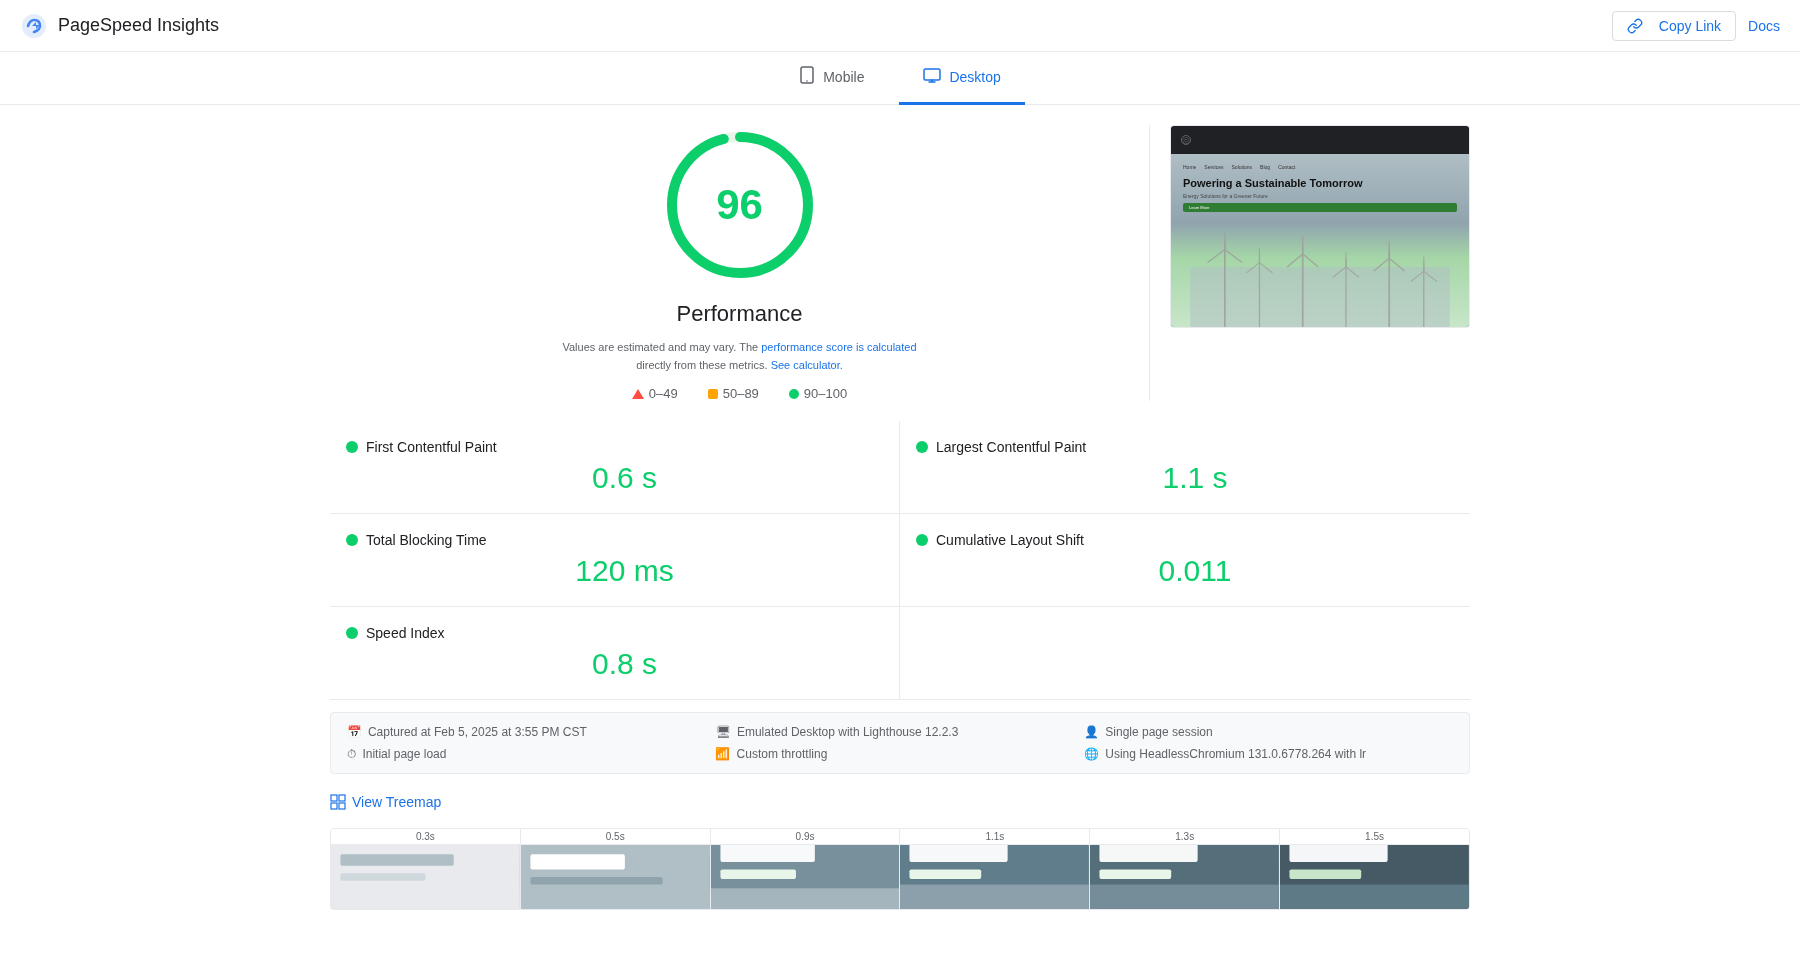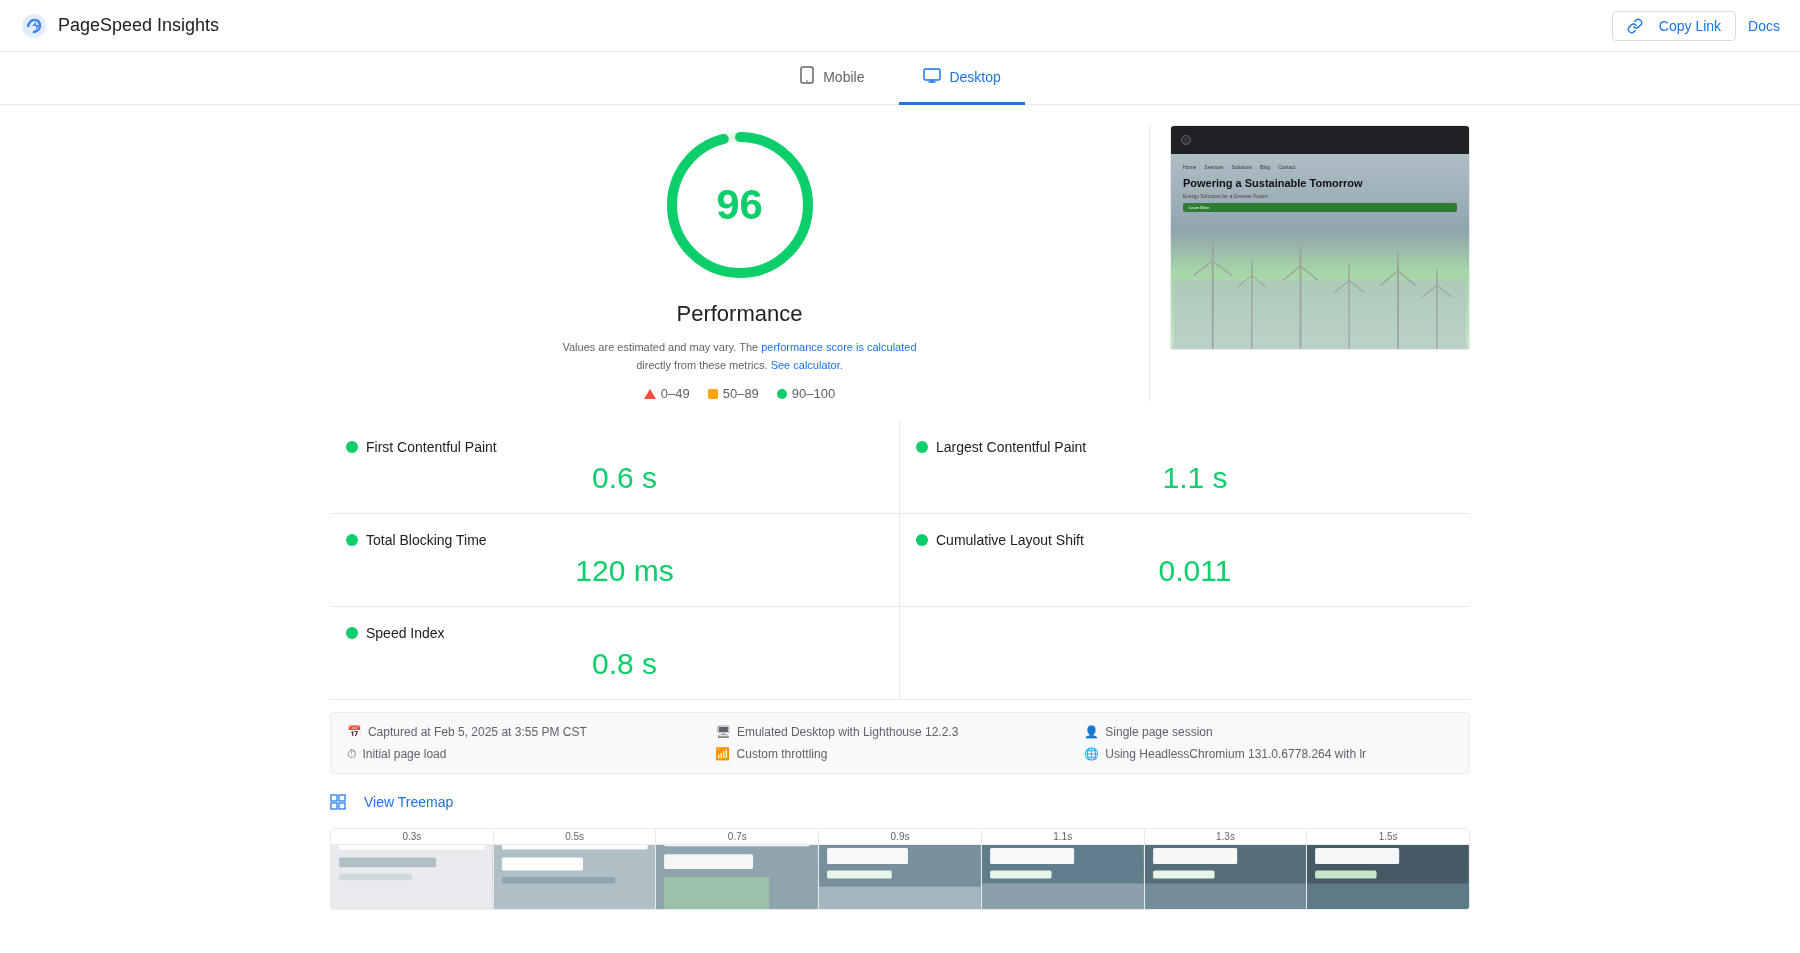--- a/index.html
+++ b/index.html
@@ -41,29 +41,29 @@
     .gauge-fill { fill: none; stroke: #0cce6b; stroke-width: 10; stroke-linecap: round; }
     .gauge-score {
       position: absolute; top: 50%; left: 50%; transform: translate(-50%, -50%);
       font-size: 42px; font-weight: 700; color: #0cce6b; line-height: 1;
     }
     .score-label { font-size: 22px; font-weight: 500; color: #202124; margin-bottom: 12px; }
     .score-note { font-size: 11px; color: #5f6368; text-align: center; max-width: 380px; line-height: 1.6; }
     .score-note a { color: #1a73e8; text-decoration: none; }
 
     
-    .legend { display: flex; align-items: center; gap: 18px; margin-top: 12px; }
+    .legend { display: flex; align-items: center; gap: 30px; margin-top: 12px; }
     .legend-item { display: flex; align-items: center; gap: 5px; font-size: 13px; color: #5f6368; }
     .screenshot-frame {
       border: 1px solid #e8eaed; border-radius: 4px; overflow: hidden;
       width: 300px; background: #f1f3f4;
     }
     .screenshot-bar { background: #202124; height: 28px; display: flex; align-items: center; padding: 0 10px; gap: 8px; }
     .screenshot-bar-dot { width: 10px; height: 10px; border-radius: 50%; border: 1.5px solid #5f6368; display: flex; align-items: center; justify-content: center; }
-    .screenshot-content { background: #0f766e; height: 195px; overflow: hidden; position: relative; }
+    .screenshot-content { background: #0f766e; height: 173px; overflow: hidden; position: relative; }
     .wind-turbine-bg {
       width: 100%; height: 100%; position: relative;
       background: linear-gradient(180deg, #b0bec5 0%, #90a4ae 40%, #a5d6a7 60%, #c8e6c9 100%);
       display: flex; flex-direction: column; padding: 10px 12px;
     }
     .site-nav { display: flex; gap: 8px; font-size: 5px; color: #333; margin-bottom: 6px; }
     .site-headline { font-size: 11px; font-weight: 700; color: #111; line-height: 1.3; margin-bottom: 3px; }
     .site-sub { font-size: 5px; color: #444; margin-bottom: 4px; }
     .site-btn { background: #2e7d32; color: #fff; font-size: 4px; padding: 2px 6px; border-radius: 2px; display: inline-block; }
 
@@ -90,21 +90,21 @@
     
     .info-bar {
       background: #f8f9fa; border: 1px solid #e8eaed; border-radius: 4px;
       padding: 12px 16px; margin: 12px 0; display: grid;
       grid-template-columns: 1fr 1fr 1fr; gap: 8px 0;
     }
     .info-item { display: flex; align-items: center; gap: 6px; font-size: 12px; color: #5f6368; }
 
     
     .treemap-btn {
-      display: flex; align-items: center; gap: 18px; font-size: 14px; color: #1a73e8;
+      display: flex; align-items: center; gap: 6px; font-size: 14px; color: #1a73e8;
       cursor: pointer; padding: 8px 0; background: none; border: none;
     }
 
     
     .filmstrip {
       display: flex; gap: 0; overflow: hidden; border: 1px solid #e8eaed;
       border-radius: 4px; margin: 10px 0;
     }
     .filmstrip-frame {
       flex: 1; min-width: 0; border-right: 1px solid #e8eaed;
@@ -369,31 +369,20 @@
       <div class="filmstrip-img">
         <svg width="100%" height="100%" viewBox="0 0 100 64" preserveAspectRatio="xMidYMid slice">
           <rect width="100" height="64" fill="#b0bec5"></rect>
           <rect x="5" y="5" width="90" height="10" fill="#fff" rx="1"></rect>
           <rect x="5" y="20" width="50" height="8" fill="#fff" rx="1"></rect>
           <rect x="5" y="32" width="70" height="4" fill="#90a4ae" rx="1"></rect>
         </svg>
       </div>
     </div>
     <div class="filmstrip-frame">
-      <div class="filmstrip-timestamp">0.7s</div>
-      <div class="filmstrip-img">
-        <svg width="100%" height="100%" viewBox="0 0 100 64" preserveAspectRatio="xMidYMid slice">
-          <rect width="100" height="64" fill="#90a4ae"></rect>
-          <rect x="5" y="5" width="90" height="8" fill="#fff" opacity="0.9" rx="1"></rect>
-          <rect x="5" y="18" width="55" height="9" fill="#fff" opacity="0.9" rx="1"></rect>
-          <rect x="5" y="32" width="65" height="25" fill="#a5d6a7" opacity="0.6" rx="1"></rect>
-        </svg>
-      </div>
-    </div>
-    <div class="filmstrip-frame">
       <div class="filmstrip-timestamp">0.9s</div>
       <div class="filmstrip-img">
         <svg width="100%" height="100%" viewBox="0 0 100 64" preserveAspectRatio="xMidYMid slice">
           <rect width="100" height="64" fill="#78909c"></rect>
           <rect x="2" y="2" width="96" height="8" fill="#fff" opacity="0.95" rx="1"></rect>
           <rect x="5" y="14" width="50" height="10" fill="#fff" opacity="0.95" rx="1"></rect>
           <rect x="5" y="28" width="40" height="5" fill="#e8f5e9" rx="1"></rect>
           <rect x="0" y="38" width="100" height="26" fill="#b0bec5" opacity="0.8"></rect>
         </svg>
       </div>

